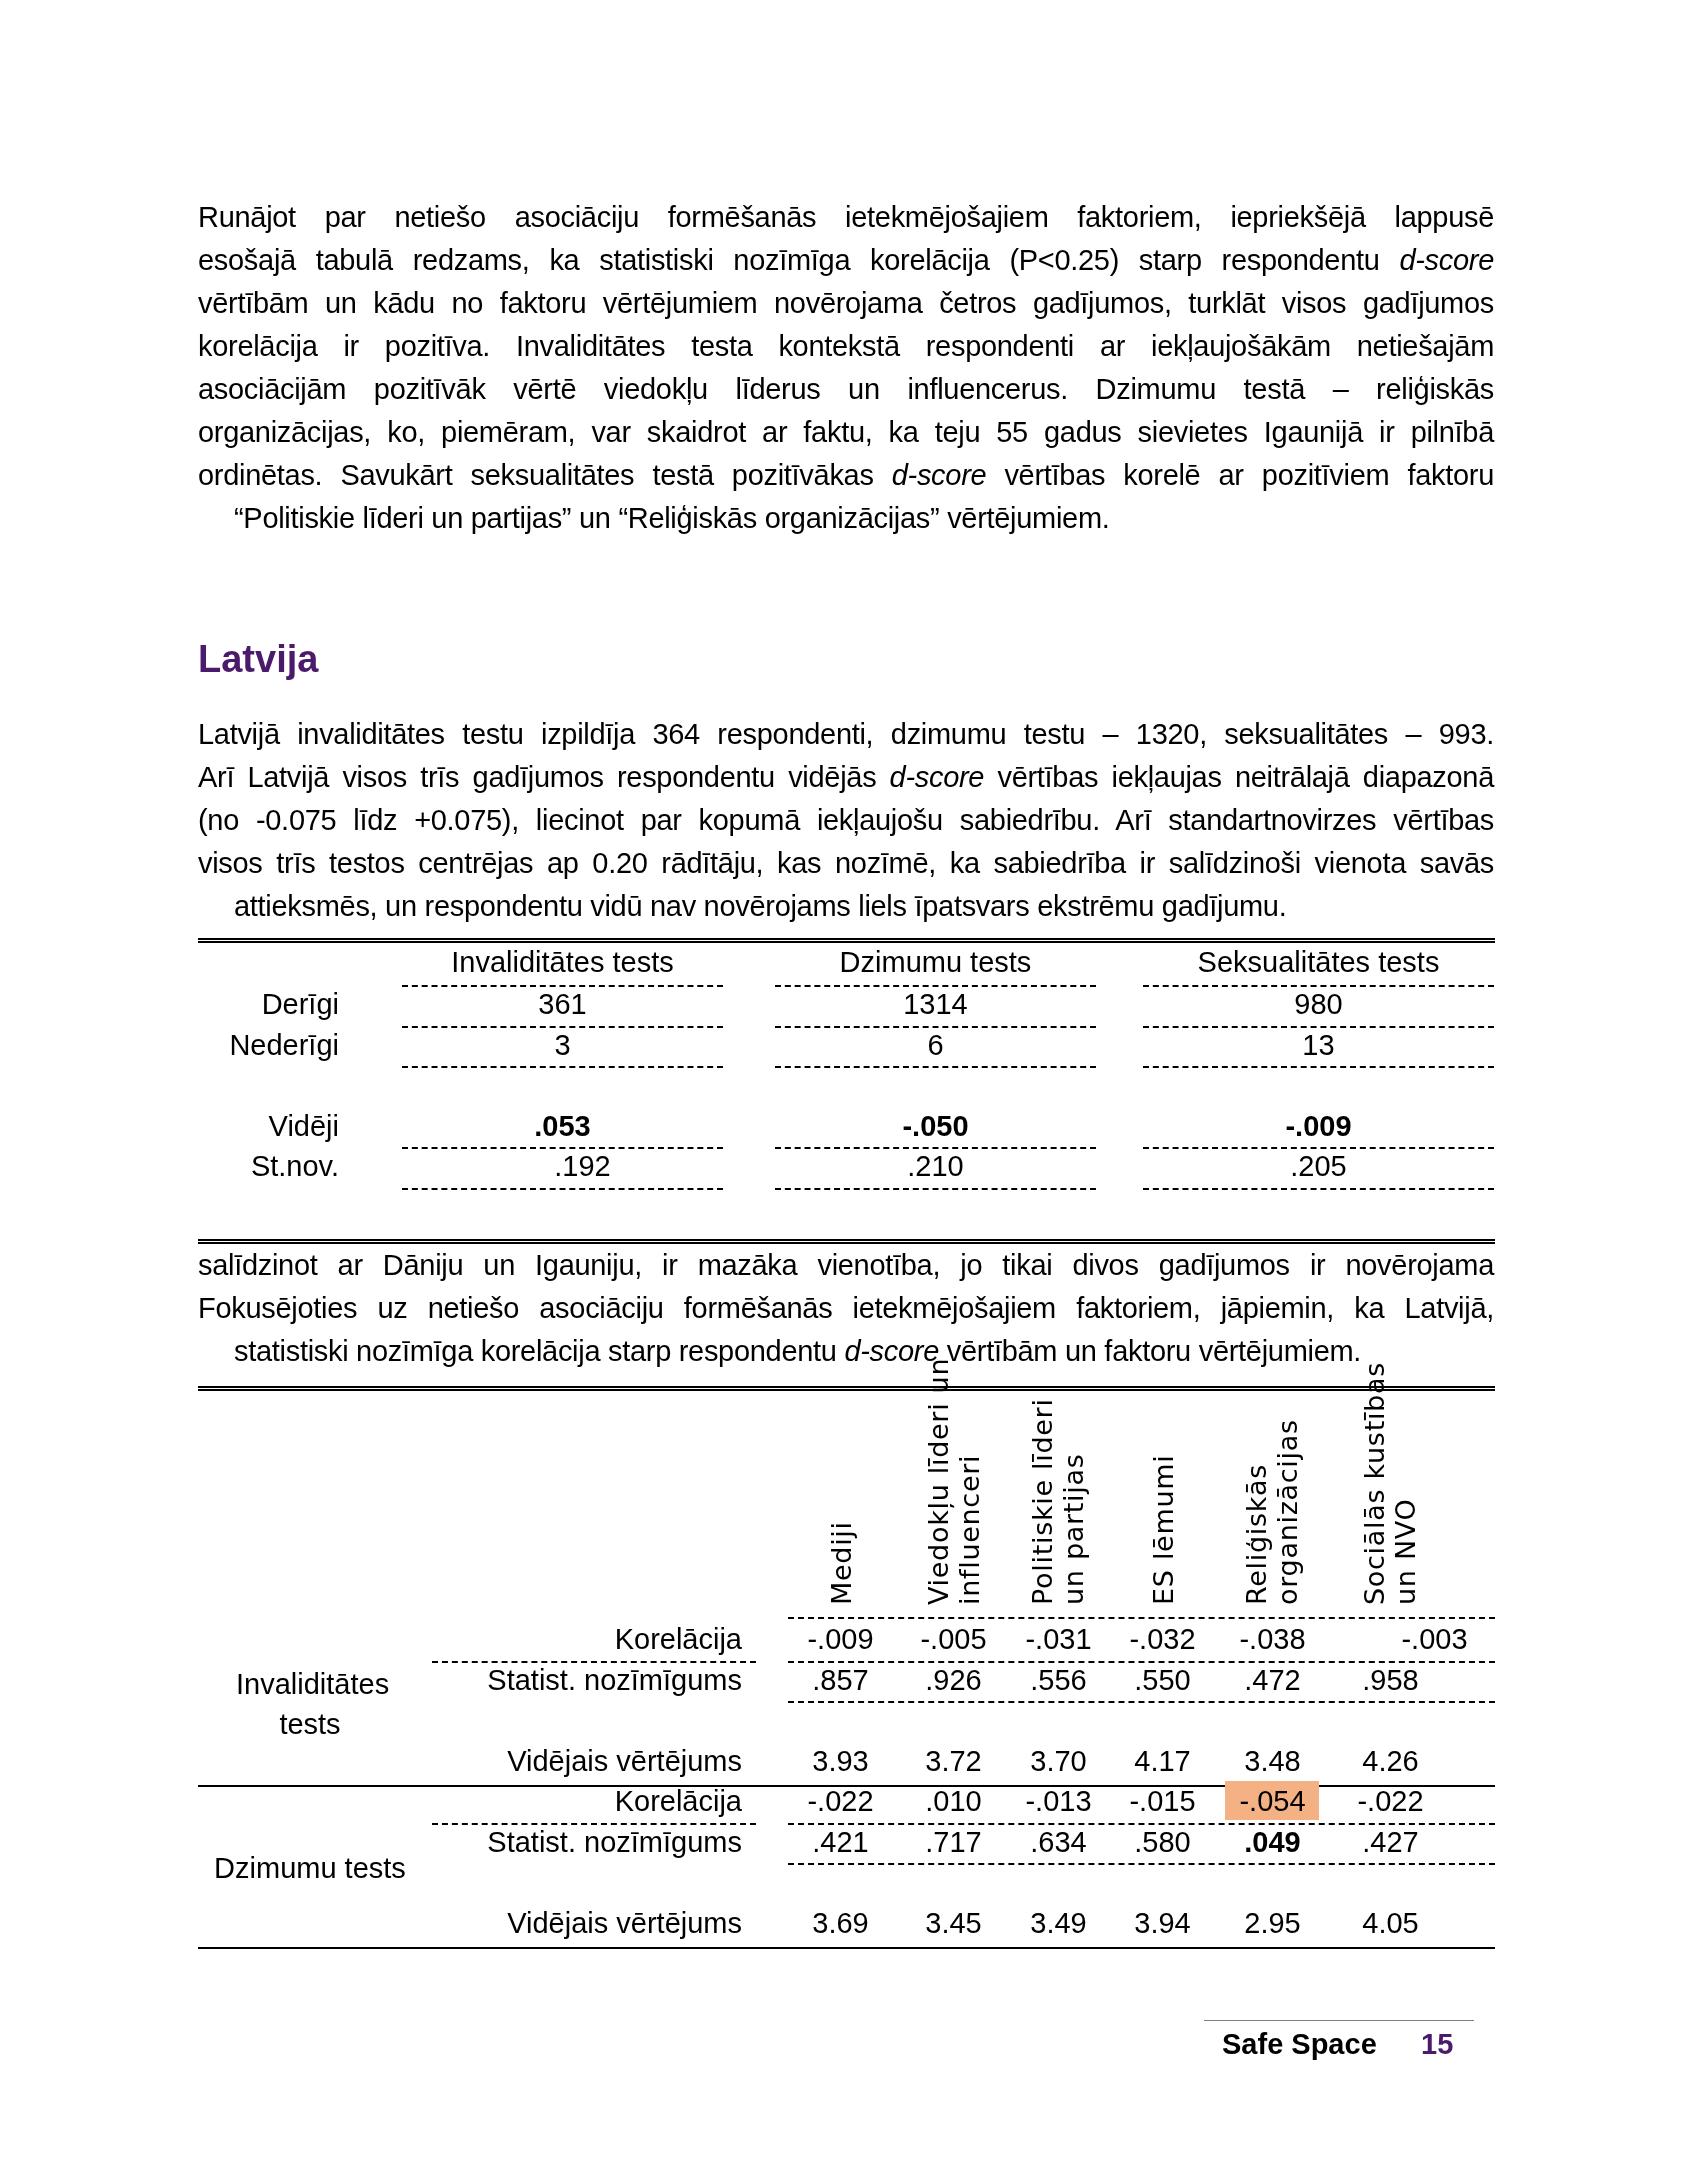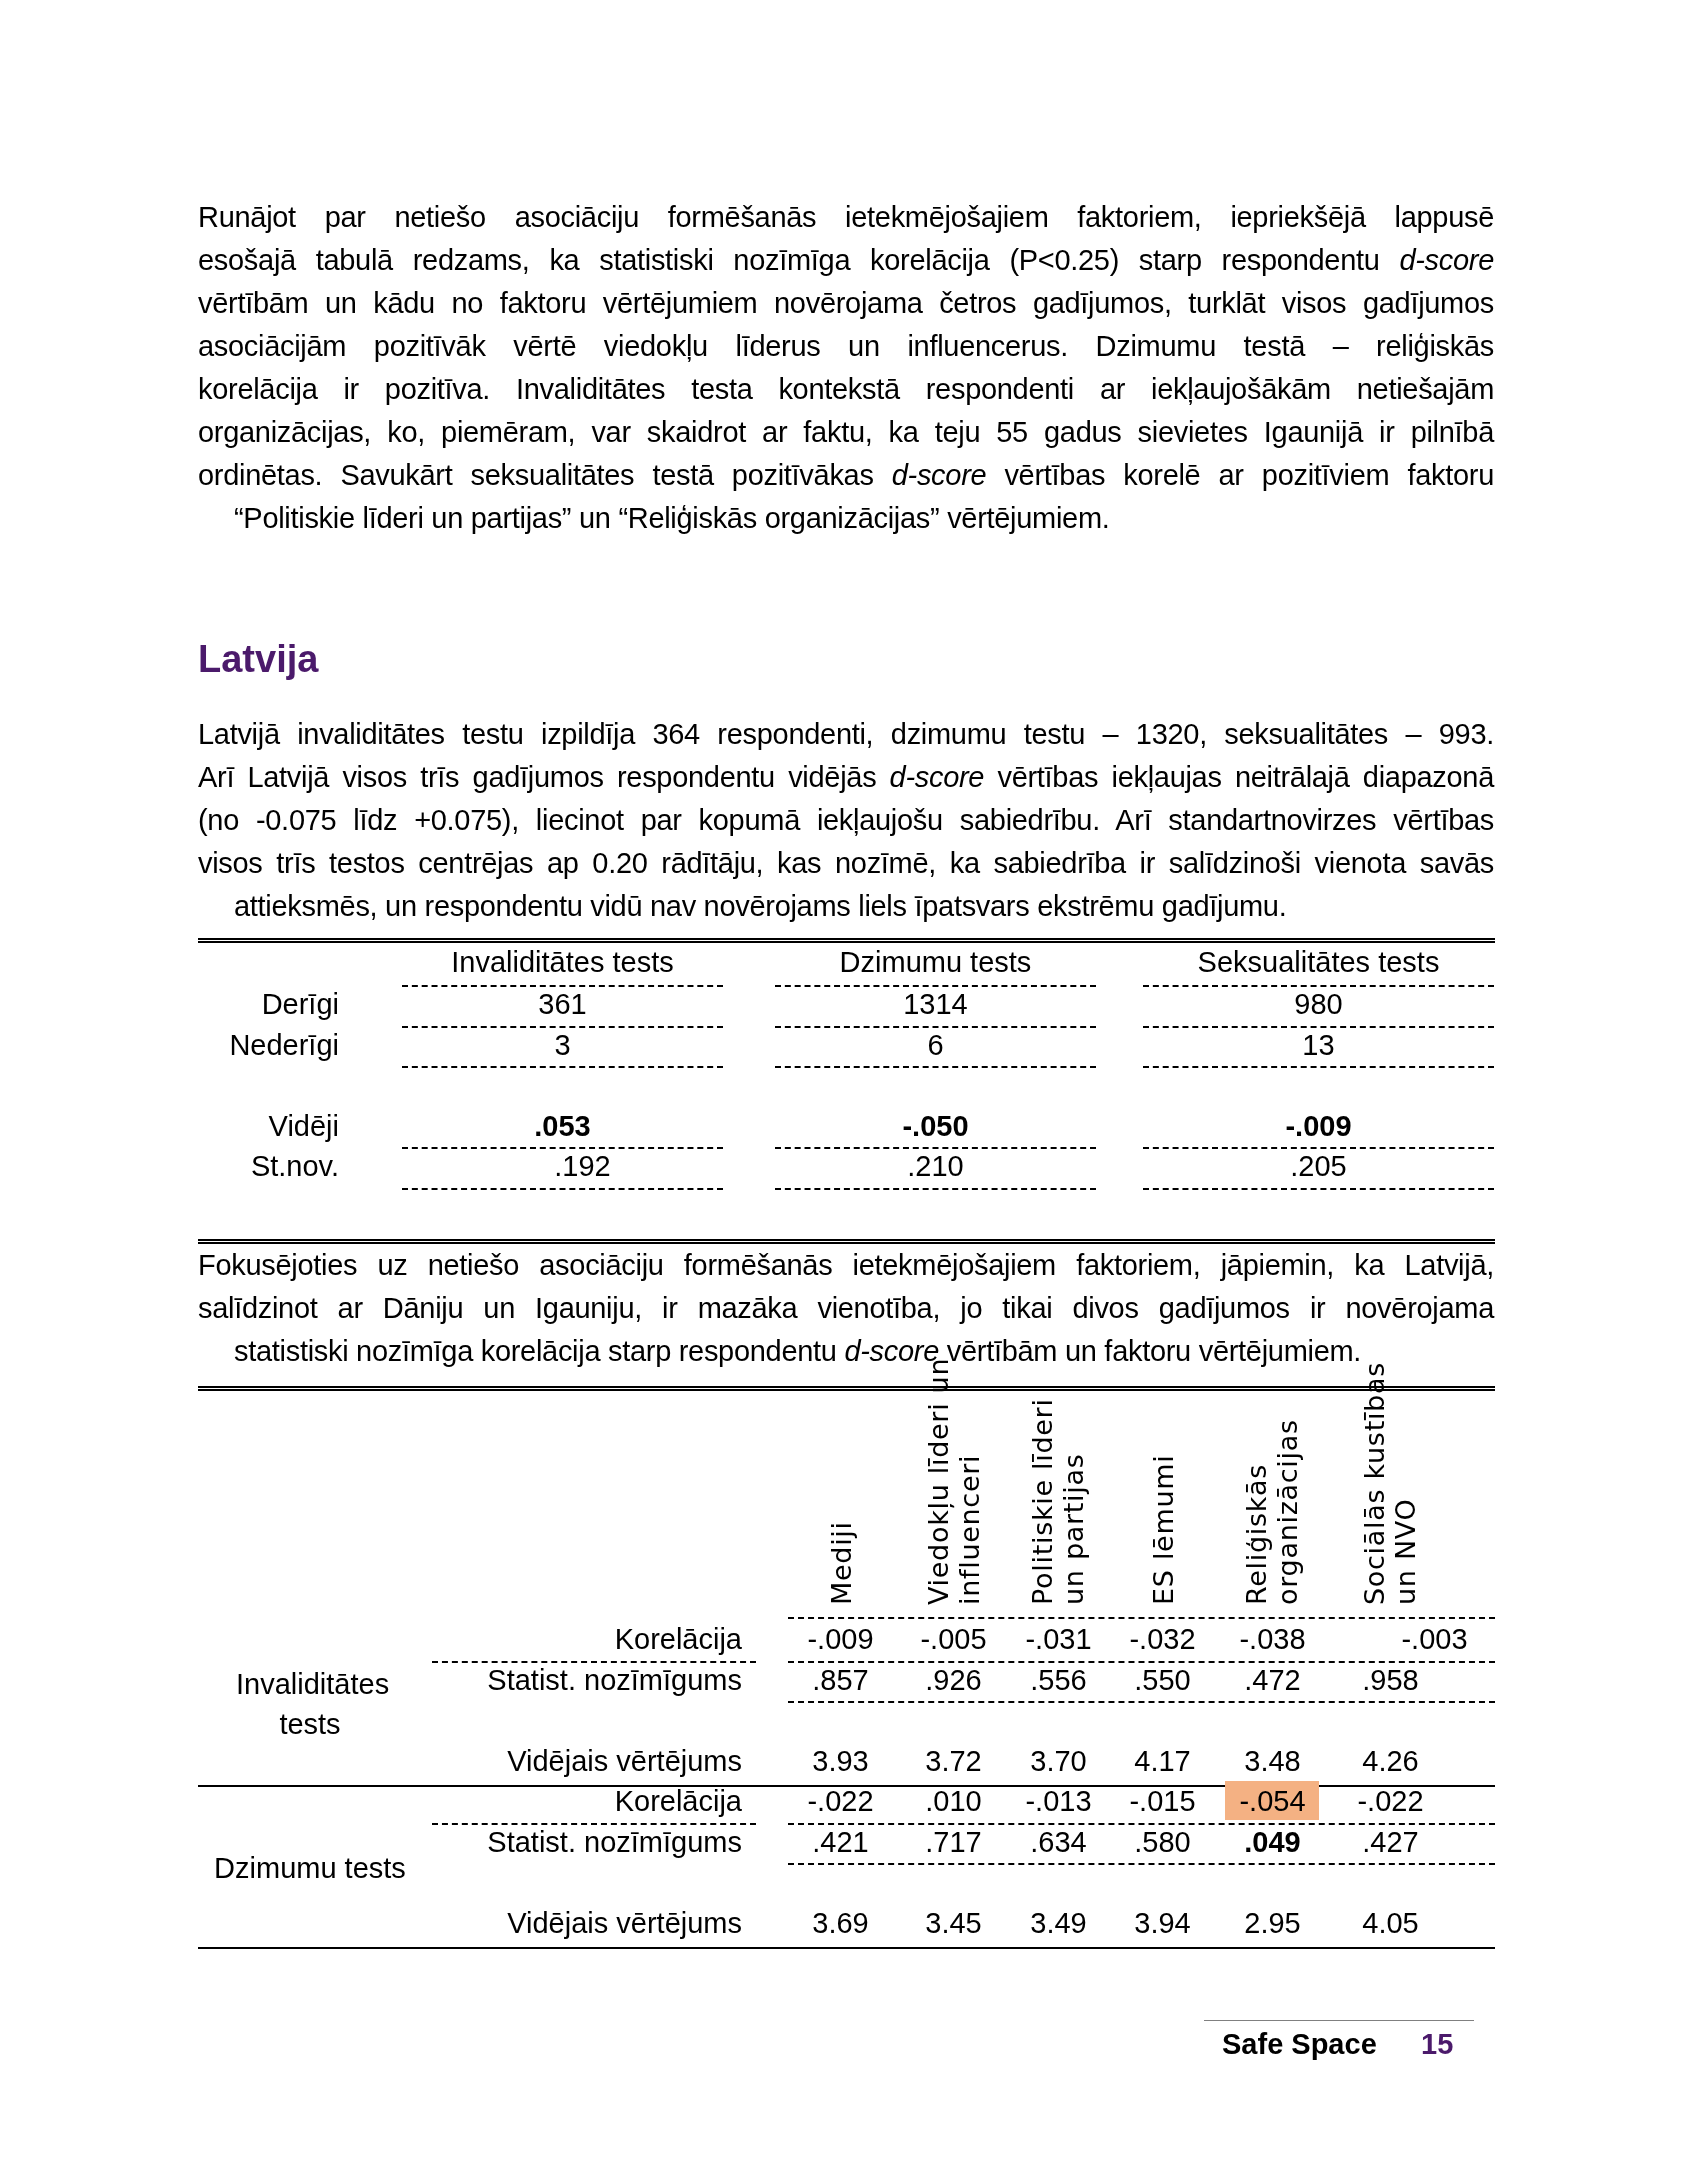--- a/index.html
+++ b/index.html
@@ -48,22 +48,22 @@
 </style>
 </head>
 <body>
 
 <div class="page">
 
   <div class="para" style="top:196px;" id="intro">
       <span class="line">Runājot par netiešo asociāciju formēšanās ietekmējošajiem faktoriem, iepriekšējā lappusē</span>
       <span class="line">esošajā tabulā redzams, ka statistiski nozīmīga korelācija (P&lt;0.25) starp respondentu <em>d-score</em></span>
       <span class="line">vērtībām un kādu no faktoru vērtējumiem novērojama četros gadījumos, turklāt visos gadījumos</span>
+      <span class="line">korelācija ir pozitīva. Invaliditātes testa kontekstā respondenti ar iekļaujošākām netiešajām</span>
       <span class="line">asociācijām pozitīvāk vērtē viedokļu līderus un influencerus. Dzimumu testā – reliģiskās</span>
-      <span class="line">korelācija ir pozitīva. Invaliditātes testa kontekstā respondenti ar iekļaujošākām netiešajām</span>
       <span class="line">organizācijas, ko, piemēram, var skaidrot ar faktu, ka teju 55 gadus sievietes Igaunijā ir pilnībā</span>
       <span class="line">ordinētas. Savukārt seksualitātes testā pozitīvākas <em>d-score</em> vērtības korelē ar pozitīviem faktoru</span>
       <span class="line last">“Politiskie līderi un partijas” un “Reliģiskās organizācijas” vērtējumiem.</span>
     </div>
 
   <div class="heading">Latvija</div>
 
   <div class="para" style="top:713px;" id="latvia">
       <span class="line">Latvijā invaliditātes testu izpildīja 364 respondenti, dzimumu testu – 1320, seksualitātes – 993.</span>
       <span class="line">Arī Latvijā visos trīs gadījumos respondentu vidējās <em>d-score</em> vērtības iekļaujas neitrālajā diapazonā</span>
@@ -110,22 +110,22 @@
         <div class="t1-cell" style="left: 775px; width: 321px; top: 1150px;">.210</div>
         <div class="dash" style="left: 775px; width: 321px; top: 1188px;"></div>
         <div class="t1-cell" style="left: 1143px; width: 351px; top: 1150px;">.205</div>
         <div class="dash" style="left: 1143px; width: 351px; top: 1188px;"></div>
       </div>
 
     <div class="dbl" style="top:1239px;"></div>
   </div>
 
   <div class="para" style="top:1244px;" id="focus">
+      <span class="line">salīdzinot ar Dāniju un Igauniju, ir mazāka vienotība, jo tikai divos gadījumos ir novērojama</span>
       <span class="line">Fokusējoties uz netiešo asociāciju formēšanās ietekmējošajiem faktoriem, jāpiemin, ka Latvijā,</span>
-      <span class="line">salīdzinot ar Dāniju un Igauniju, ir mazāka vienotība, jo tikai divos gadījumos ir novērojama</span>
       <span class="line last">statistiski nozīmīga korelācija starp respondentu <em>d-score</em> vērtībām un faktoru vērtējumiem.</span>
     </div>
 
   <div>
     <div class="dbl" style="top:1386px;"></div>
     <div id="t2head">
         <div class="vh" style="left: 826px; top: 1605px;">Mediji</div>
         <div class="vh" style="left: 923px; top: 1605px;">Viedokļu līderi un</div>
         <div class="vh" style="left: 954px; top: 1605px;">influenceri</div>
         <div class="vh" style="left: 1027px; top: 1605px;">Politiskie    līderi</div>

